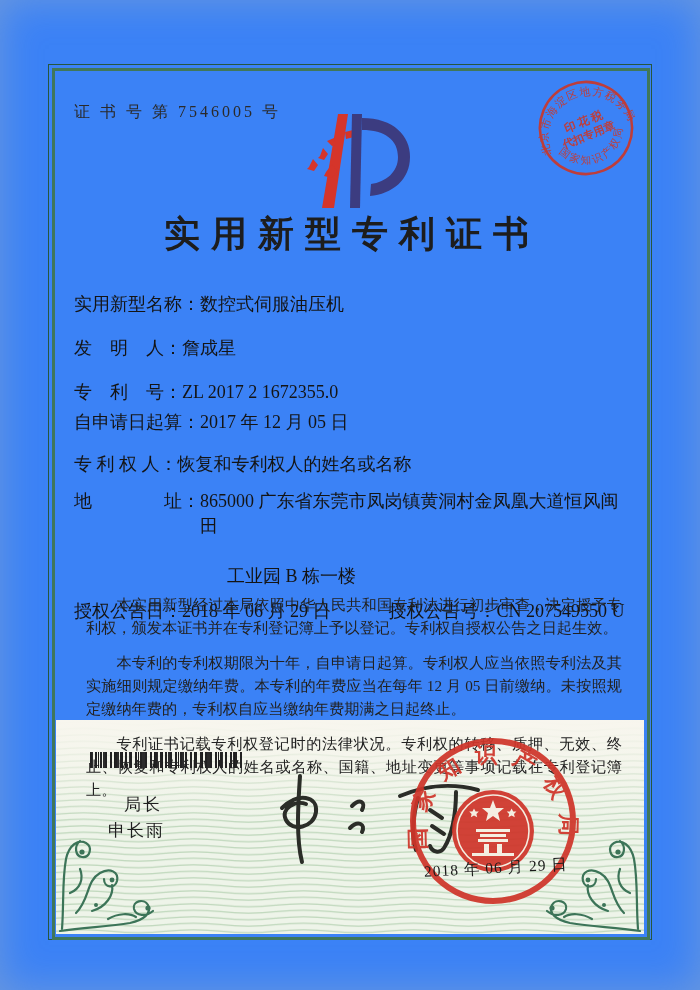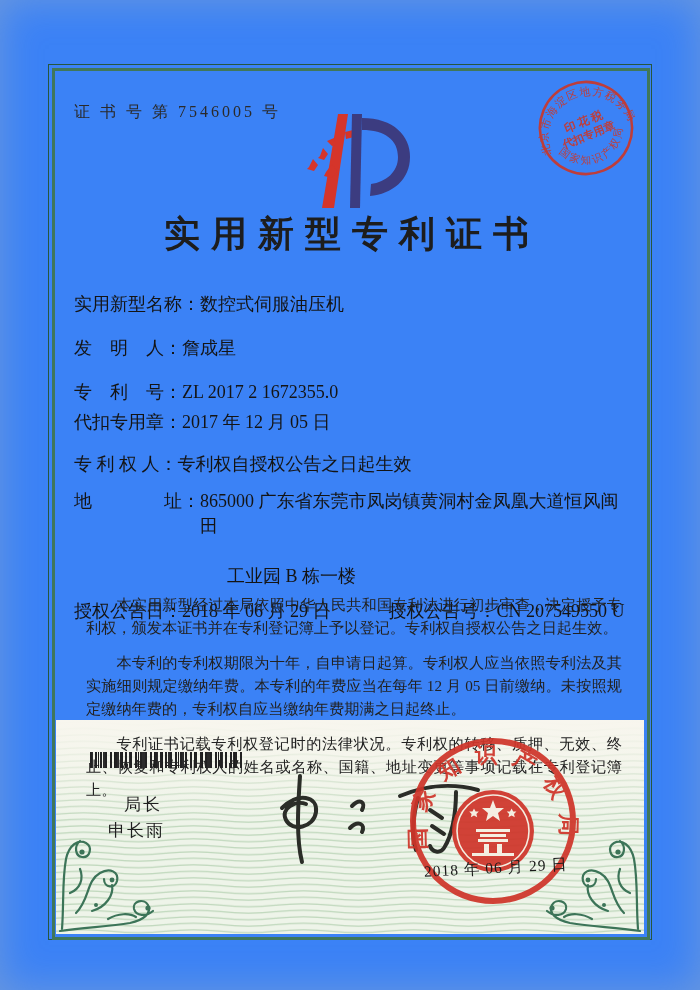--- a/index.html
+++ b/index.html
@@ -197,26 +197,26 @@
     </div>
     <div class="frow mb20">
       <span class="lab">发　明　人：</span>
       <span class="val">詹成星</span>
     </div>
     <div class="frow mb19">
       <span class="lab">专　利　号：</span>
       <span class="val">ZL 2017 2 1672355.0</span>
     </div>
     <div class="frow mb18">
-      <span class="lab">代扣专用章：</span>
+      <span class="lab">自申请日起算：</span>
       <span class="val">2017 年 12 月 05 日</span>
     </div>
     <div class="frow mb13">
       <span class="lab">专 利 权 人：</span>
-      <span class="val">专利权自授权公告之日起生效</span>
+      <span class="val">恢复和专利权人的姓名或名称</span>
     </div>
     <div class="frow mb2">
       <span class="lab">地　　　　址：</span>
       <span class="val addr-val"><span>865000 广东省东莞市凤岗镇黄洞村金凤凰大道恒风闽田</span><br>
       <span>工业园 B 栋一楼</span></span>
     </div>
     <div class="frow grant-row">
       <span class="lab">授权公告日：</span>
       <span class="val">2018 年 06 月 29 日</span>
       <span class="pair2">

